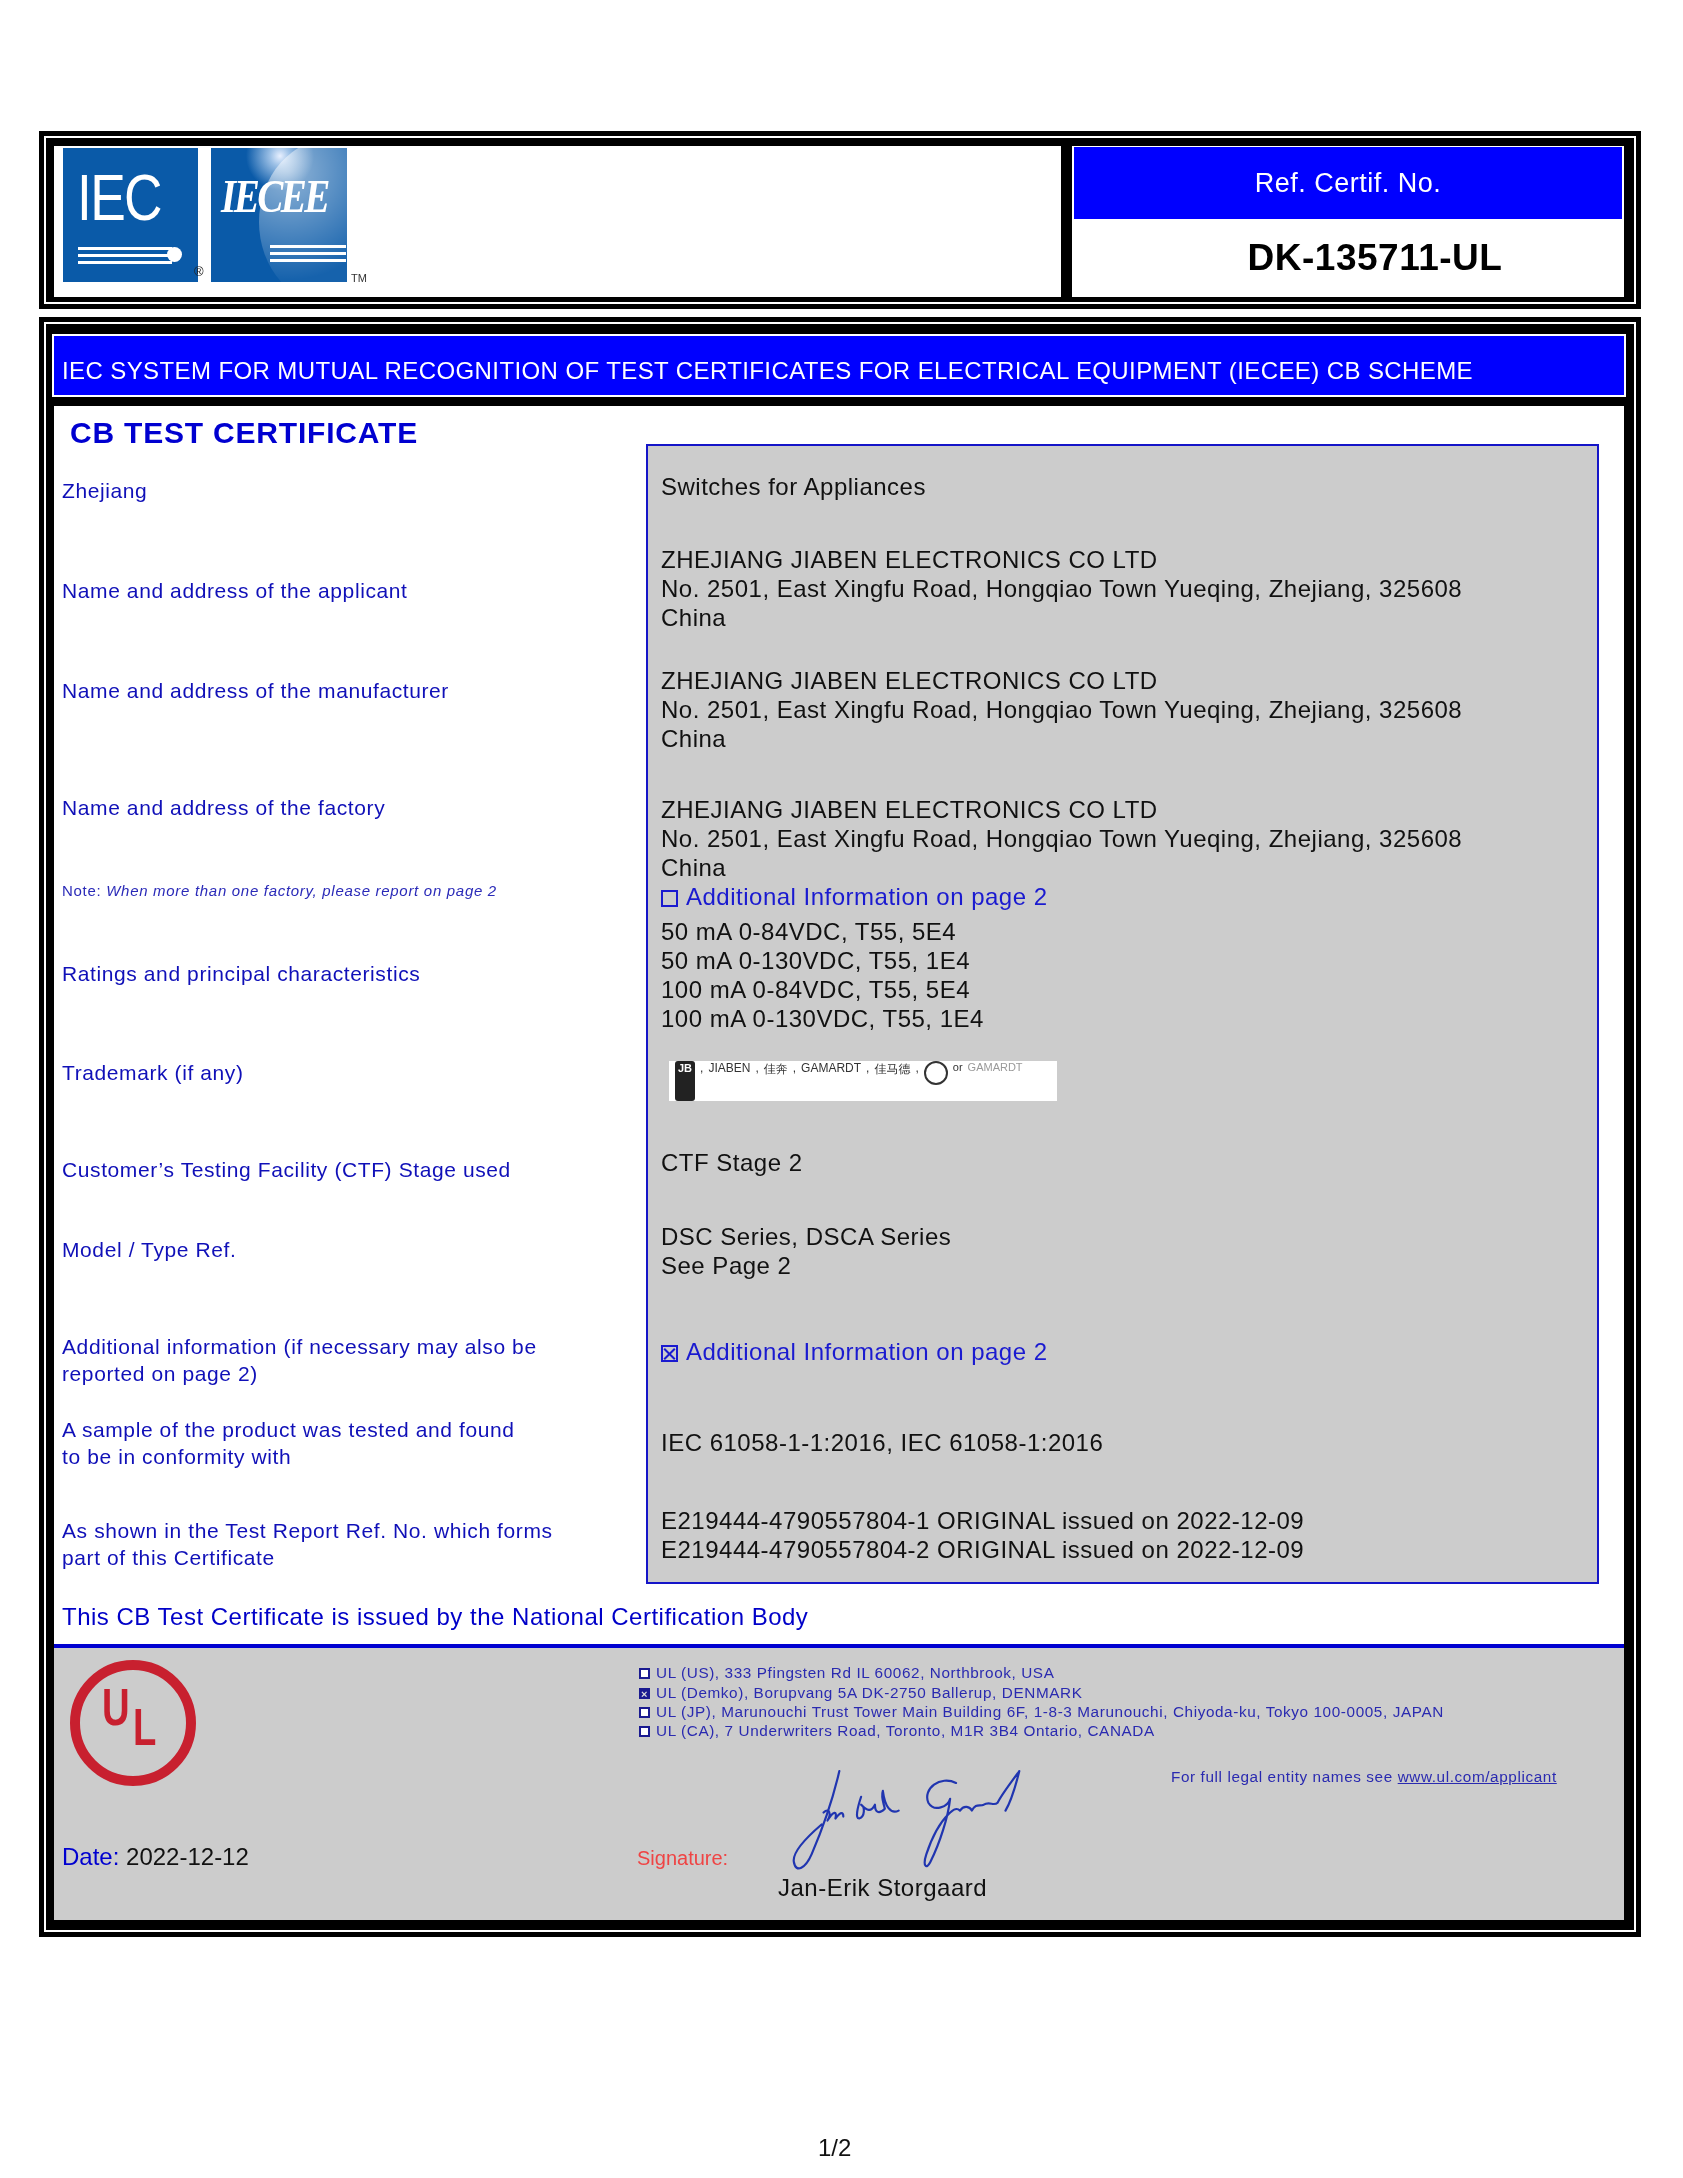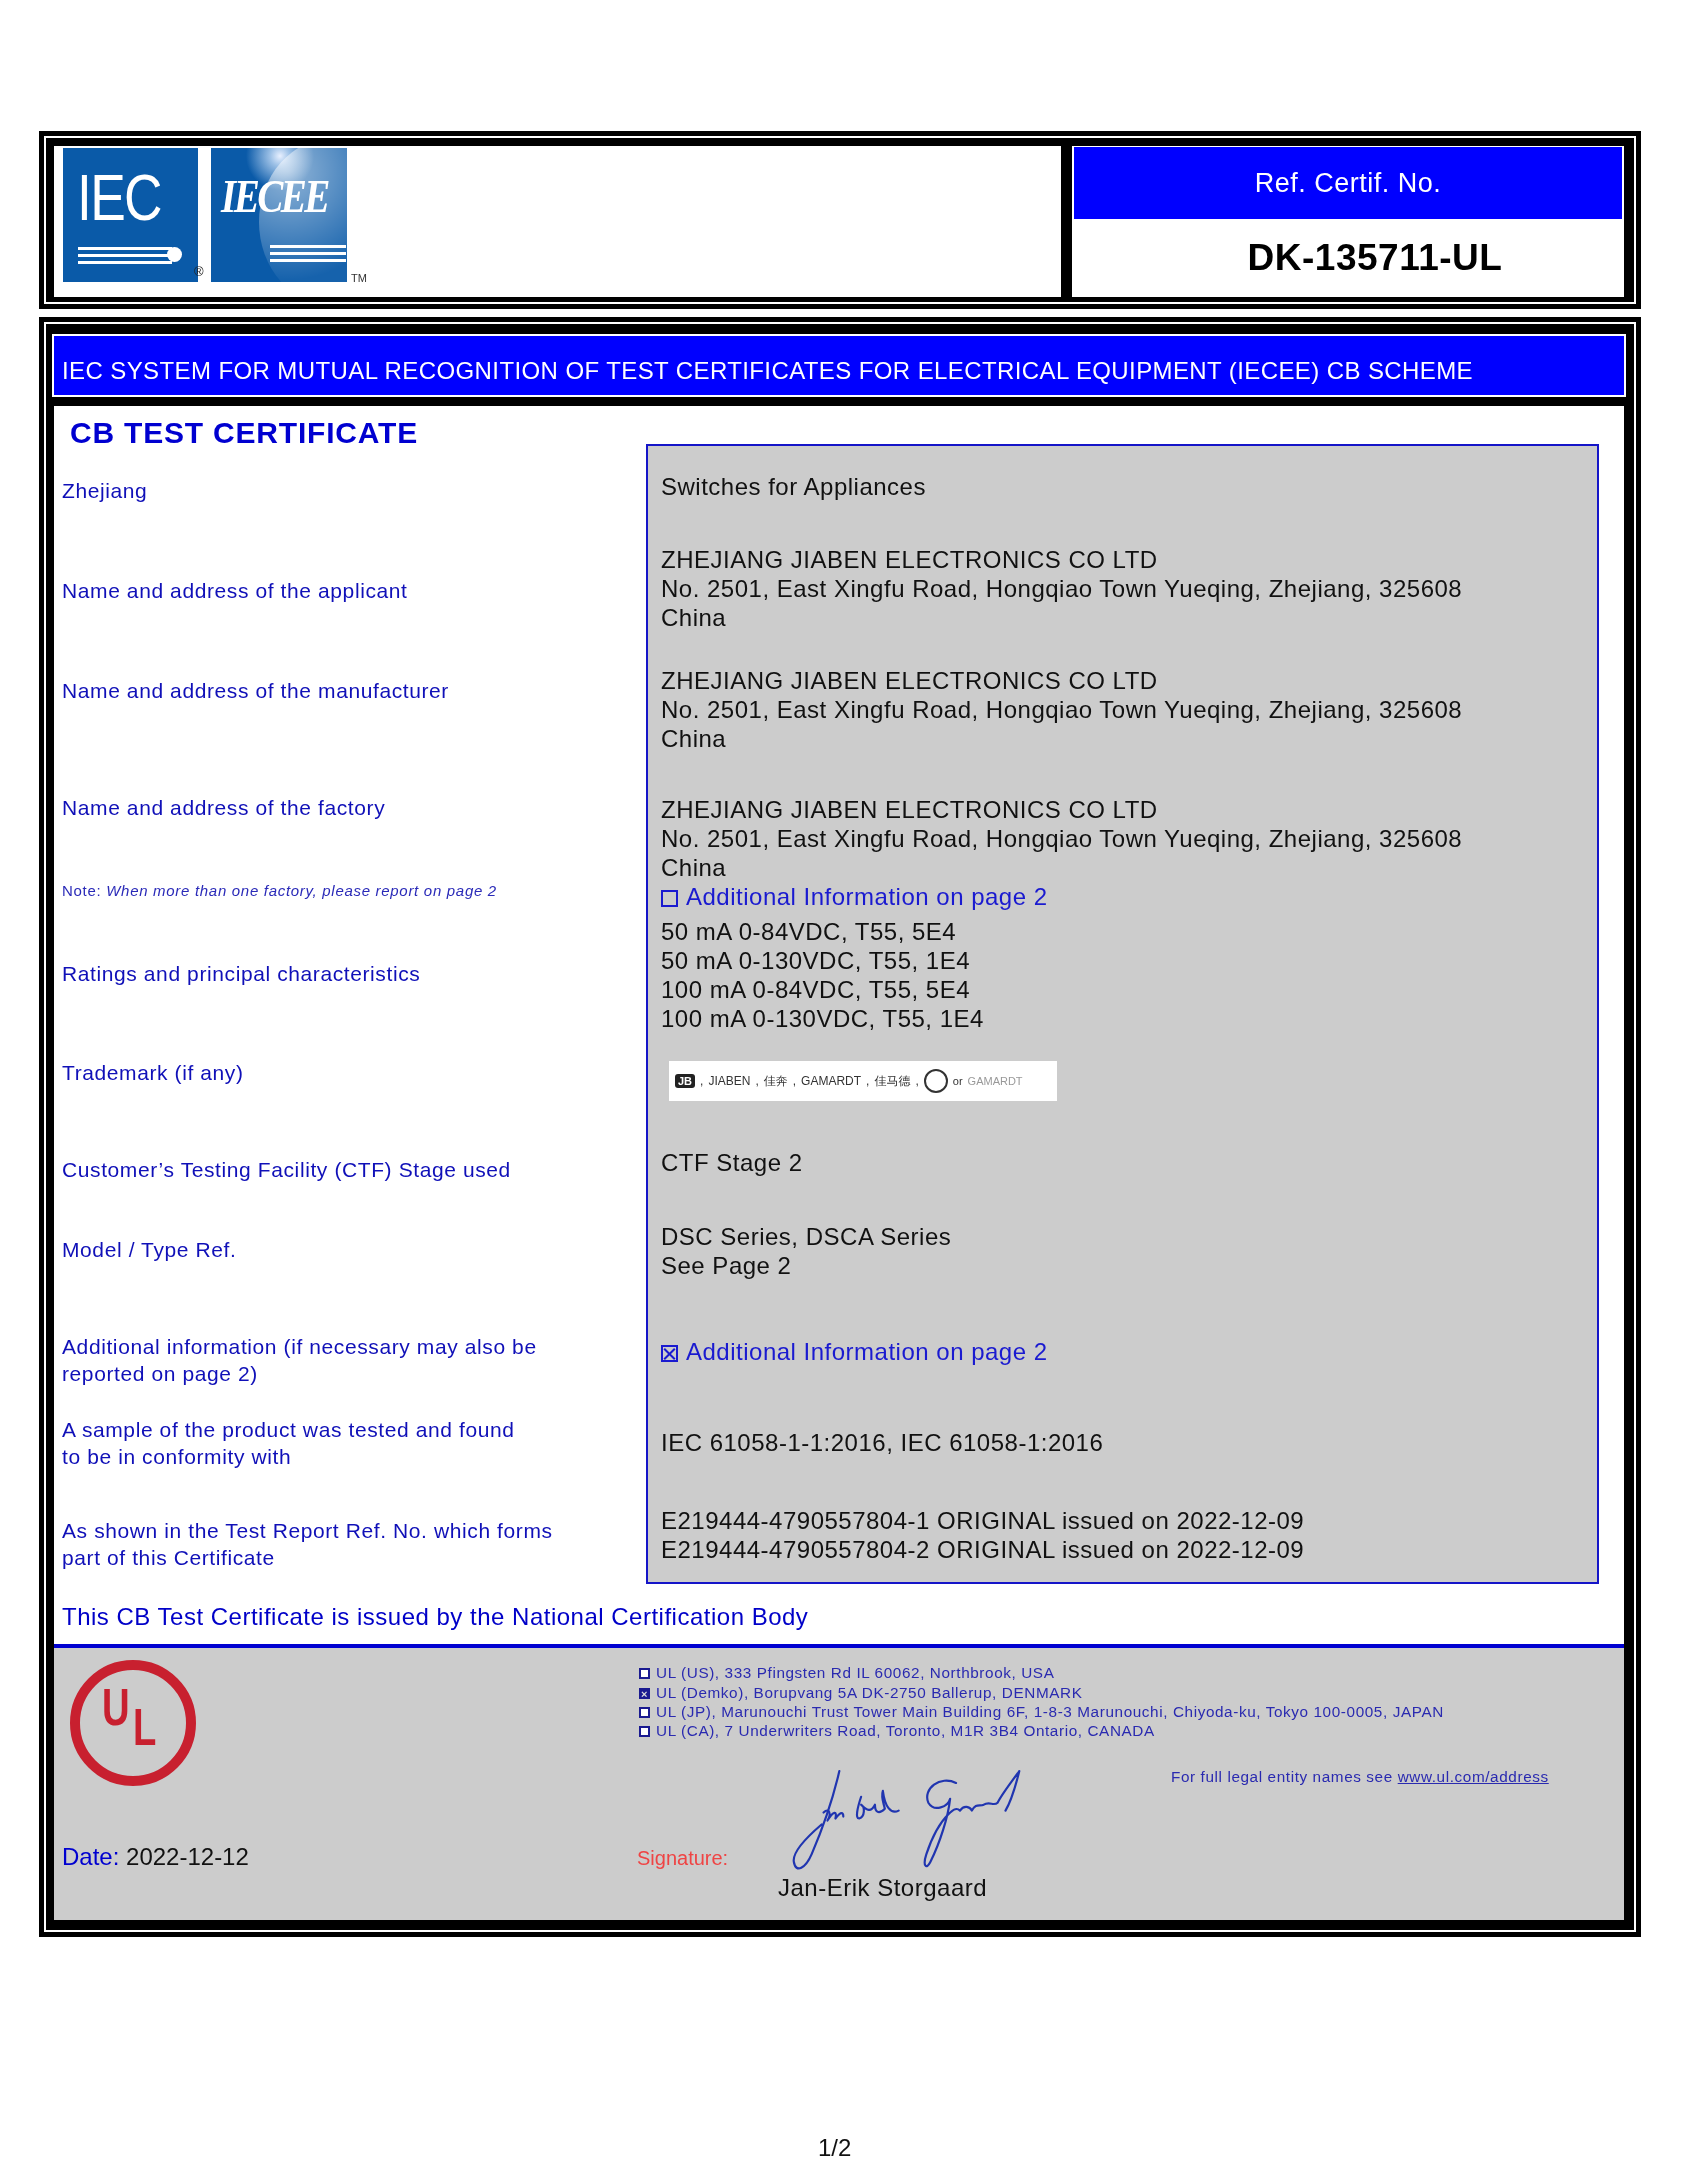--- a/index.html
+++ b/index.html
@@ -113,21 +113,21 @@
   </div>
 </div>
 
 <div class="val" style="top:917px;">
   <div>50 mA 0-84VDC, T55, 5E4</div>
   <div>50 mA 0-130VDC, T55, 1E4</div>
   <div>100 mA 0-84VDC, T55, 5E4</div>
   <div>100 mA 0-130VDC, T55, 1E4</div>
 </div>
 
-<div class="abs" style="left:669px;top:1061px;width:388px;height:40px;background:#fff;display:flex;align-items:center;gap:5px;padding-left:6px;box-sizing:border-box;font-size:12px;color:#333;white-space:nowrap;">
+<div class="abs" style="left:669px;top:1061px;width:388px;height:40px;background:#fff;display:flex;gap:5px;padding-left:6px;box-sizing:border-box;font-size:12px;color:#333;white-space:nowrap;">
   <span style="background:#222;color:#fff;font-weight:bold;font-size:11px;padding:1px 3px;border-radius:3px;">JB</span>,
   <span>JIABEN</span>,
   <span>佳奔</span>,
   <span>GAMARDT</span>,
   <span>佳马德</span>,
   <span style="display:inline-block;width:24px;height:24px;border:2px solid #333;border-radius:50%;box-sizing:border-box;"></span>
   <span style="font-size:11px;">or</span>
   <span style="color:#999;font-size:11px;">GAMARDT</span>
 </div>
 
@@ -166,21 +166,21 @@
 </div>
 <div class="addr" style="top:1702px;">
   <span class="sq"></span><span>UL (JP), Marunouchi Trust Tower Main Building 6F, 1-8-3 Marunouchi, Chiyoda-ku, Tokyo 100-0005, JAPAN</span>
 </div>
 <div class="addr" style="top:1721px;">
   <span class="sq"></span><span>UL (CA), 7 Underwriters Road, Toronto, M1R 3B4 Ontario, CANADA</span>
 </div>
 
 <div class="abs" style="left:1171px;top:1768px;font-size:15.3px;color:#2a2ab0;letter-spacing:0.6px;white-space:nowrap;">
   <span>For full legal entity names see</span>
-  <a style="color:#2a2ab0;text-decoration:underline;">www.ul.com/address</a>
+  <a style="color:#2a2ab0;text-decoration:underline;">www.ul.com/applicant</a>
 </div>
 
 <div class="abs" style="left:62px;top:1843px;font-size:24px;white-space:nowrap;">
   <span style="color:#0000d0;">Date:</span>
   <span style="color:#111;">2022-12-12</span>
 </div>
 
 <div class="abs" style="left:637px;top:1847px;font-size:20px;color:#ef4444;">Signature:</div>
 <svg class="abs" style="left:782px;top:1767px;" width="267" height="109" viewBox="0 0 270 110">
   <g fill="none" stroke="#2035b0" stroke-width="2.2" stroke-linecap="round" stroke-linejoin="round">

